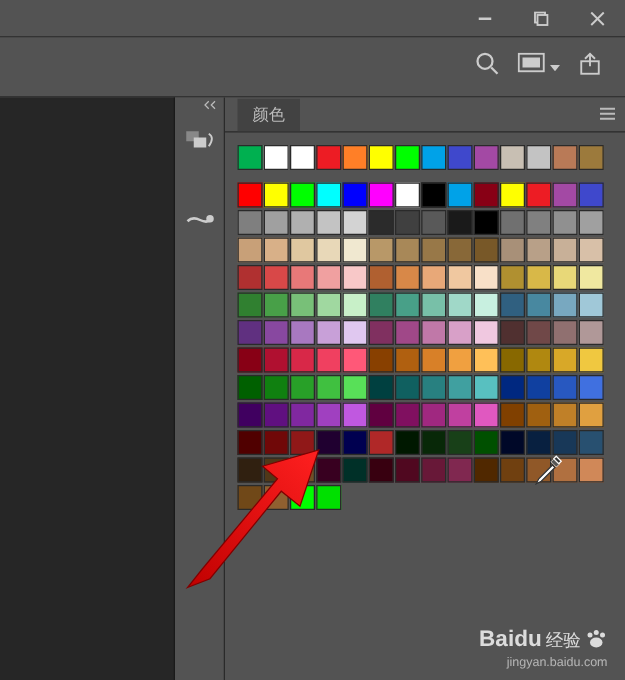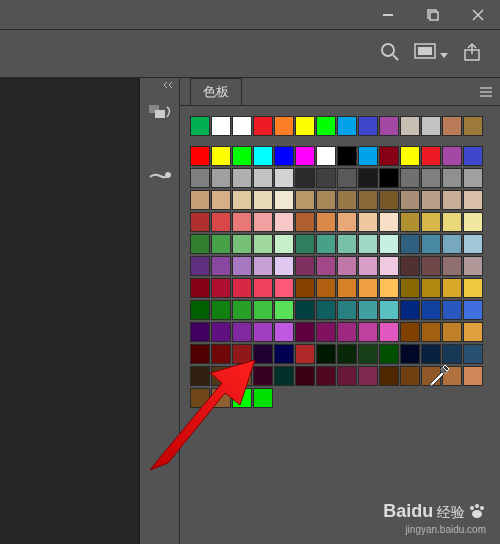--- a/index.html
+++ b/index.html
@@ -202,21 +202,21 @@
     <div class="strip-icon">
       <svg width="24" height="14">
           <path d="M2 8 Q6 4 12 7 Q18 10 22 6" fill="none" stroke="#ccc" stroke-width="2"></path>
           <circle cx="20" cy="6" r="3" fill="#ccc"></circle>
         </svg>
     </div>
   </div>
 
   <div class="panel-area">
     <div class="tabs">
-      <div class="tab active">色板</div>
+      <div class="tab">颜色</div>
       <span class="tab-menu">
         <svg width="16" height="12">
             <line x1="2" y1="2" x2="14" y2="2" stroke="#bbb" stroke-width="1.5"></line>
             <line x1="2" y1="6" x2="14" y2="6" stroke="#bbb" stroke-width="1.5"></line>
             <line x1="2" y1="10" x2="14" y2="10" stroke="#bbb" stroke-width="1.5"></line>
           </svg>
       </span>
     </div>
     <div class="swatch-panel" id="swatch-panel">
         <div class="swatch-row" style="margin-bottom: 10px;">

